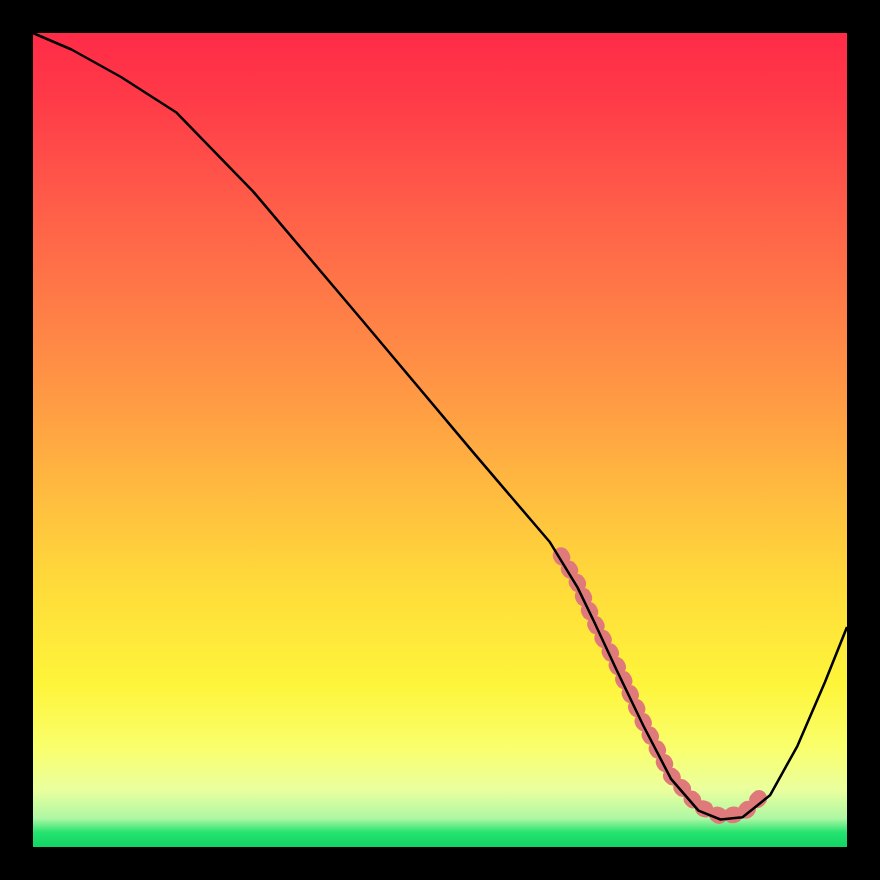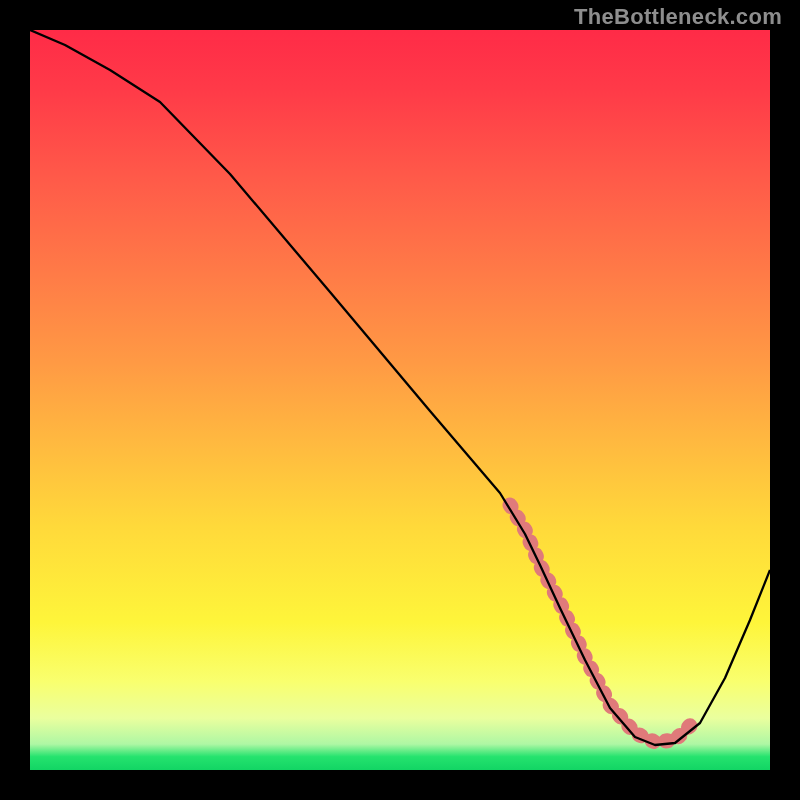--- a/index.html
+++ b/index.html
@@ -61,21 +61,20 @@
     width: 740px;
     height: 740px;
     z-index: 20;
   }
 </style>
 </head>
 <body>
 
 <div class="stage">
 
-  <div class="watermark">TheBottleneck.com</div>
 
   <div class="plot"></div>
 
   <svg class="curve" viewBox="0 0 740 740" preserveAspectRatio="none">
     <path id="flat-min-path" fill="none" stroke="#e07a7a" stroke-width="15" stroke-linecap="round" stroke-linejoin="round" stroke-dasharray="2 12" d="M480.0 475.0 L495.0 500.0 L510.0 535.0 L530.0 573.0 L555.0 627.0 L580.0 675.0 L605.0 703.0 L625.0 712.0 L645.0 710.0 L665.0 691.0"></path>
     <path id="main-curve-path" fill="none" stroke="#000000" stroke-width="2.3" stroke-linejoin="round" d="M0.0 0.0 L35.0 15.0 L80.0 40.0 L130.0 72.0 L200.0 144.0 L300.0 262.0 L400.0 381.0 L470.0 463.0 L495.0 504.0 L510.0 535.0 L530.0 578.0 L555.0 630.0 L580.0 678.0 L605.0 707.0 L625.0 715.0 L645.0 713.0 L670.0 693.0 L695.0 648.0 L720.0 590.0 L740.0 540.0"></path>
   </svg>
 
 </div>
 

